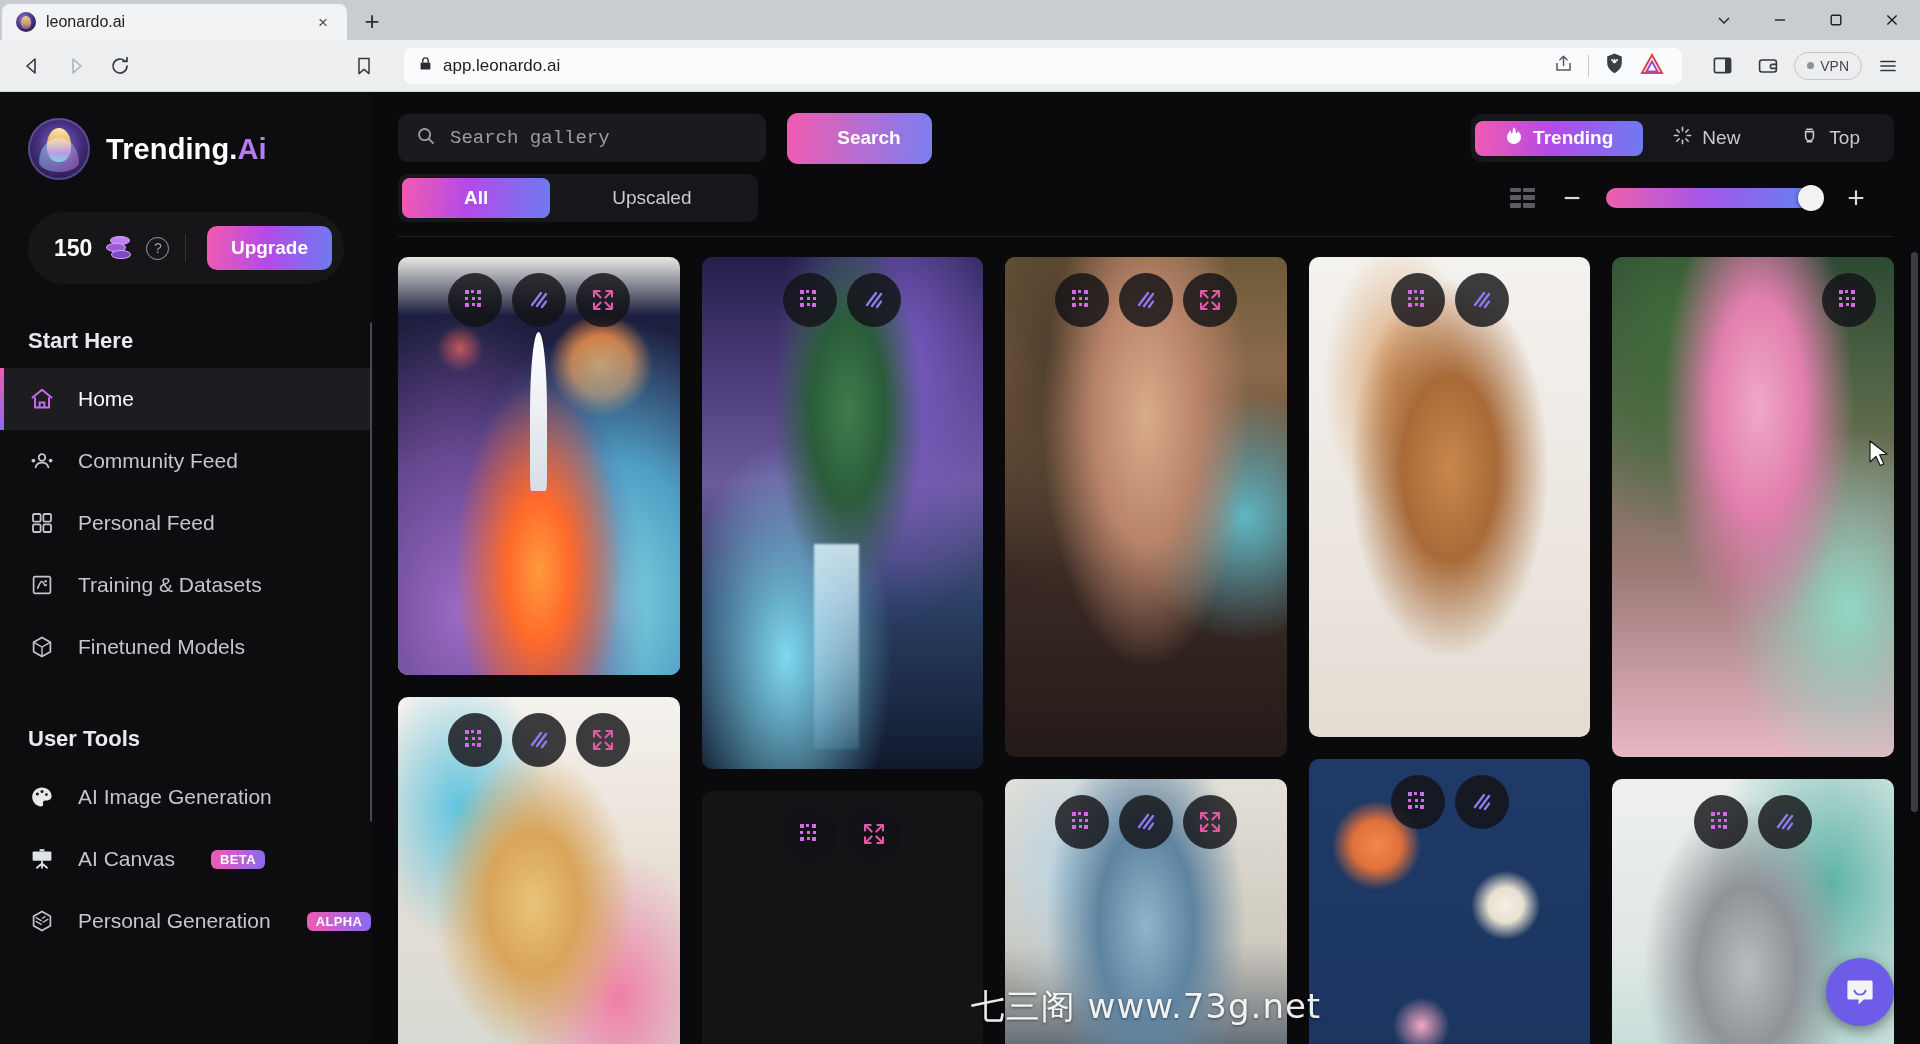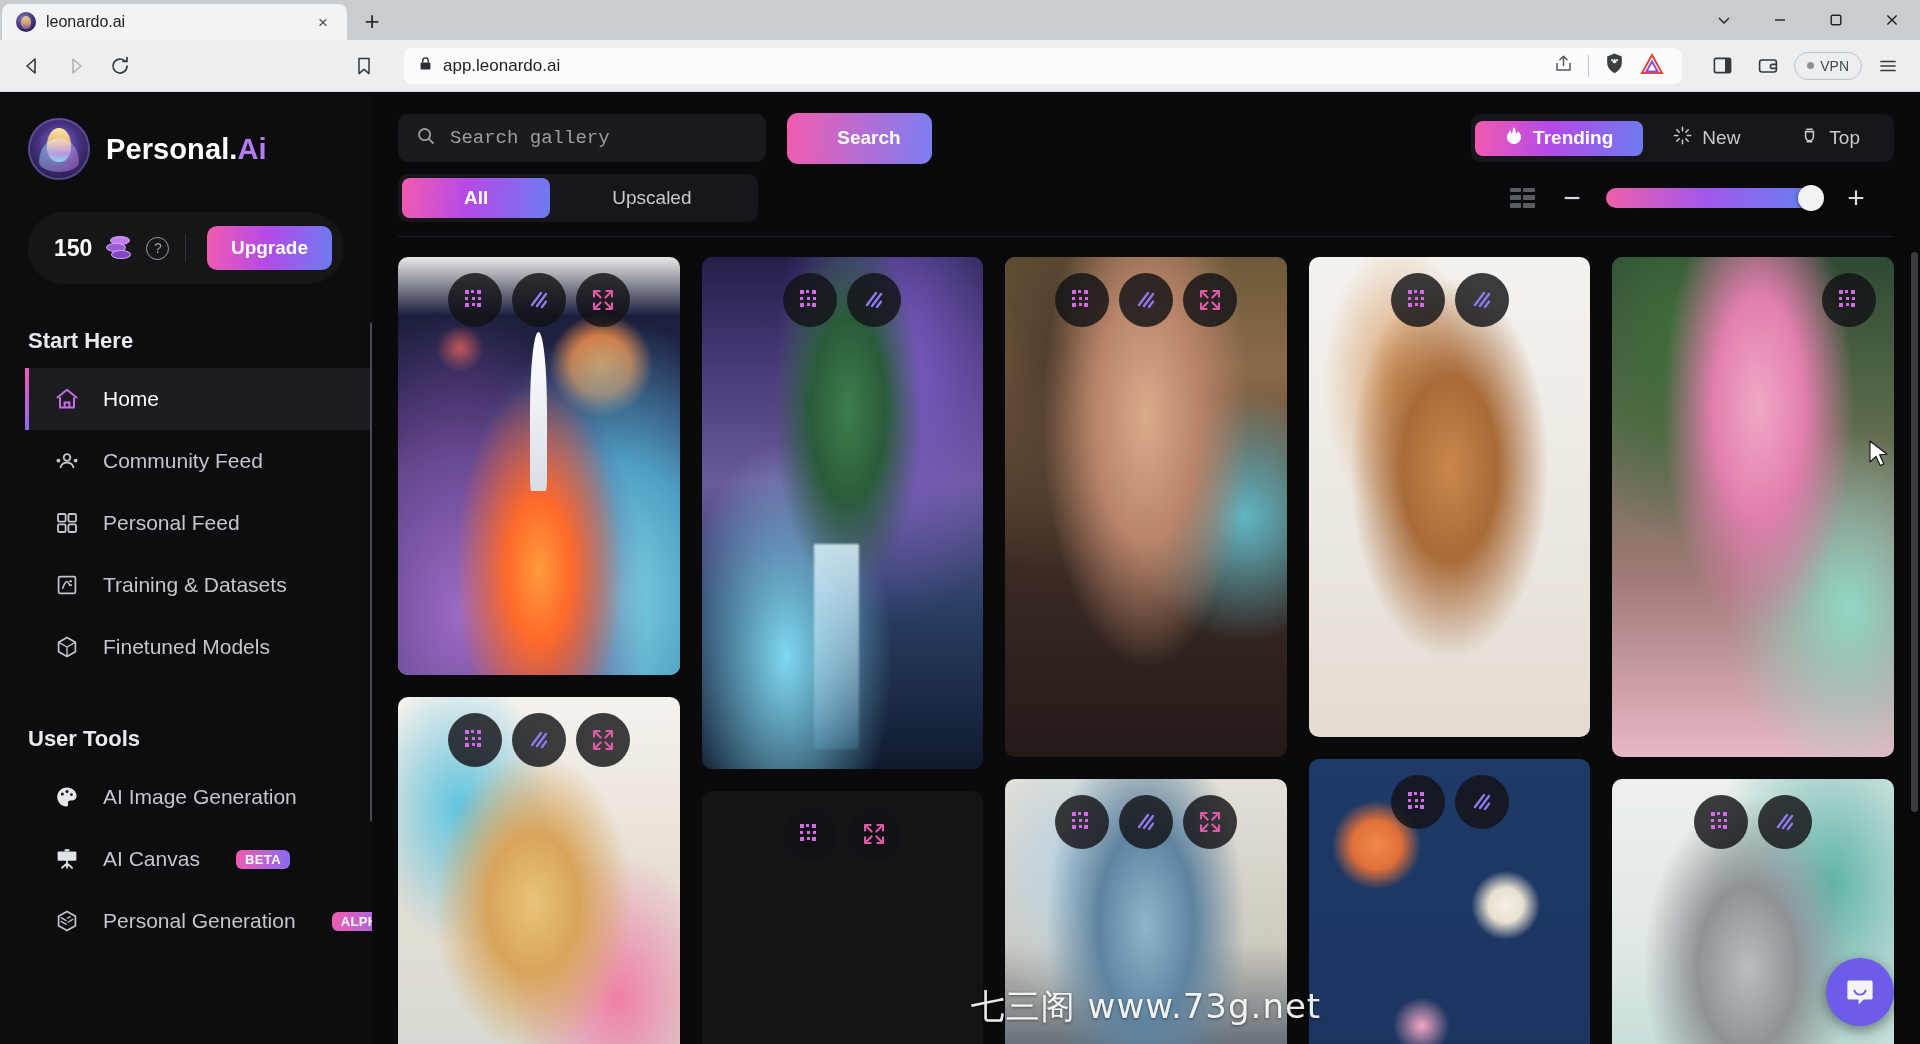--- a/index.html
+++ b/index.html
@@ -137,21 +137,21 @@
     display: flex; align-items: center; justify-content: center; border: none;
   }
 
   .nav-section-title {
     font-size: 22px; font-weight: 700; color: #e8e9ec;
     padding: 0 28px; margin-bottom: 14px;
   }
   .nav-section-title.tools { margin-top: 48px; }
   .nav-item {
     height: 62px; display: flex; align-items: center; gap: 22px;
-    padding: 0 28px; color: #c3c6cc; font-size: 21px; position: relative; margin-left: 25px;
+    padding: 0 28px; color: #c3c6cc; font-size: 21px; position: relative;
   }
   .nav-item.active { background: #1c1c21; color: #ffffff; }
   .nav-item.active::before {
     content: ""; position: absolute; left: 0; top: 0; bottom: 0; width: 4px;
     background: linear-gradient(180deg,#f25bb0,#8a6af2);
   }
   .nav-ico { width: 28px; height: 28px; flex: 0 0 28px; display: flex; align-items: center; justify-content: center; }
   .nav-ico svg { display: block; }
   .nav-label { white-space: nowrap; }
   .tag {
@@ -447,21 +447,21 @@
     </div>
   </div>
 
   <div class="page">
 
     <div class="sidebar">
 
       <div class="brand">
         <div class="brand-logo"></div>
         <div class="brand-name">
-          <span>Personal.</span><span class="ai">Ai</span>
+          <span>Trending.</span><span class="ai">Ai</span>
         </div>
       </div>
 
       <div class="credits">
         <span class="credit-count">150</span>
         <span class="coin-icon">
             <i></i>
             <i></i>
             <i></i>
           </span>

